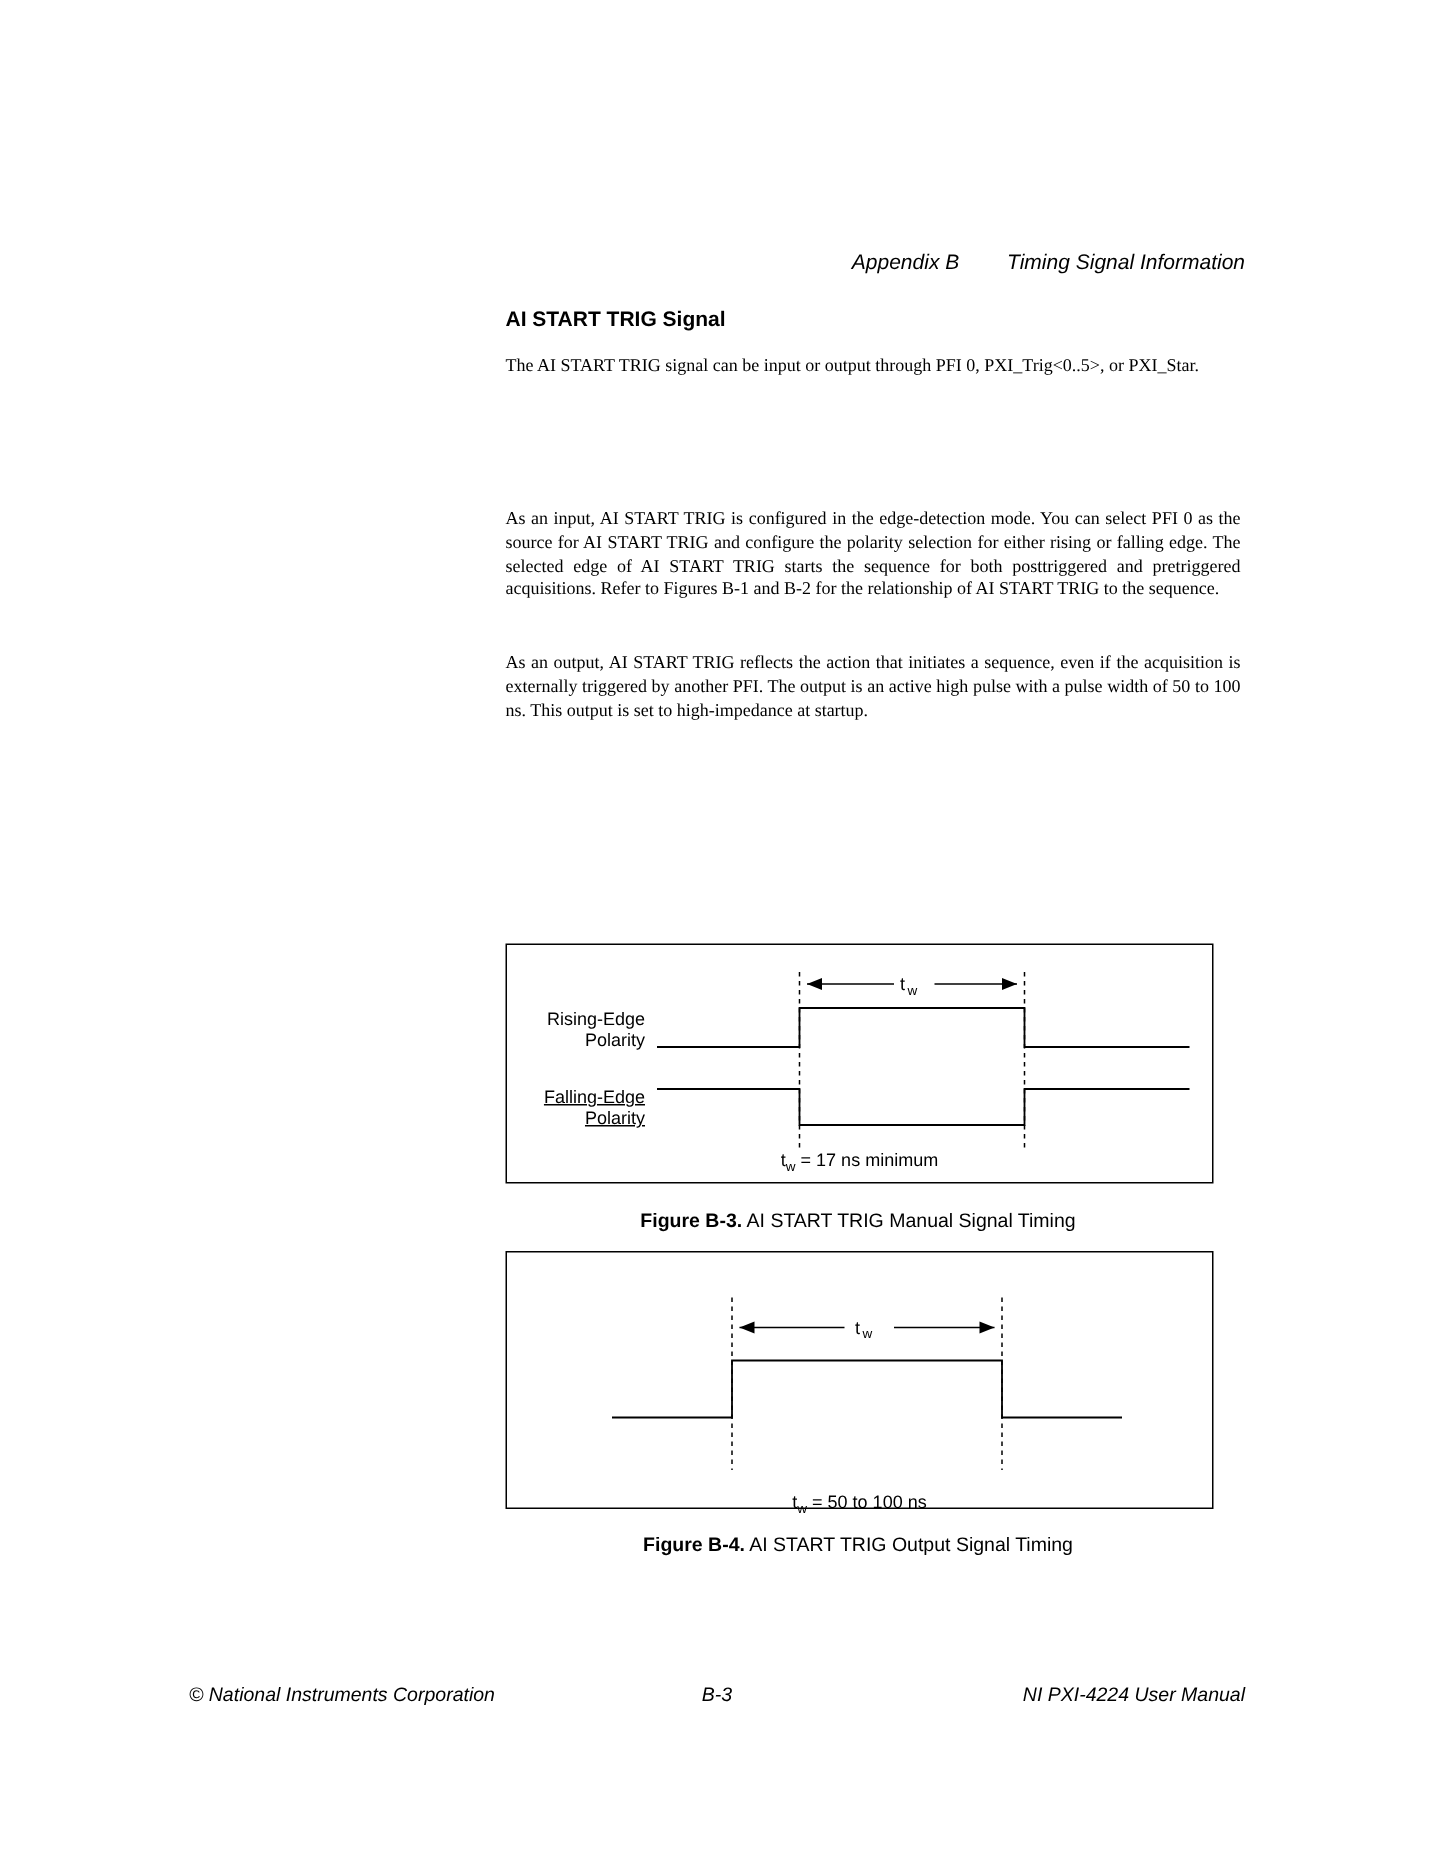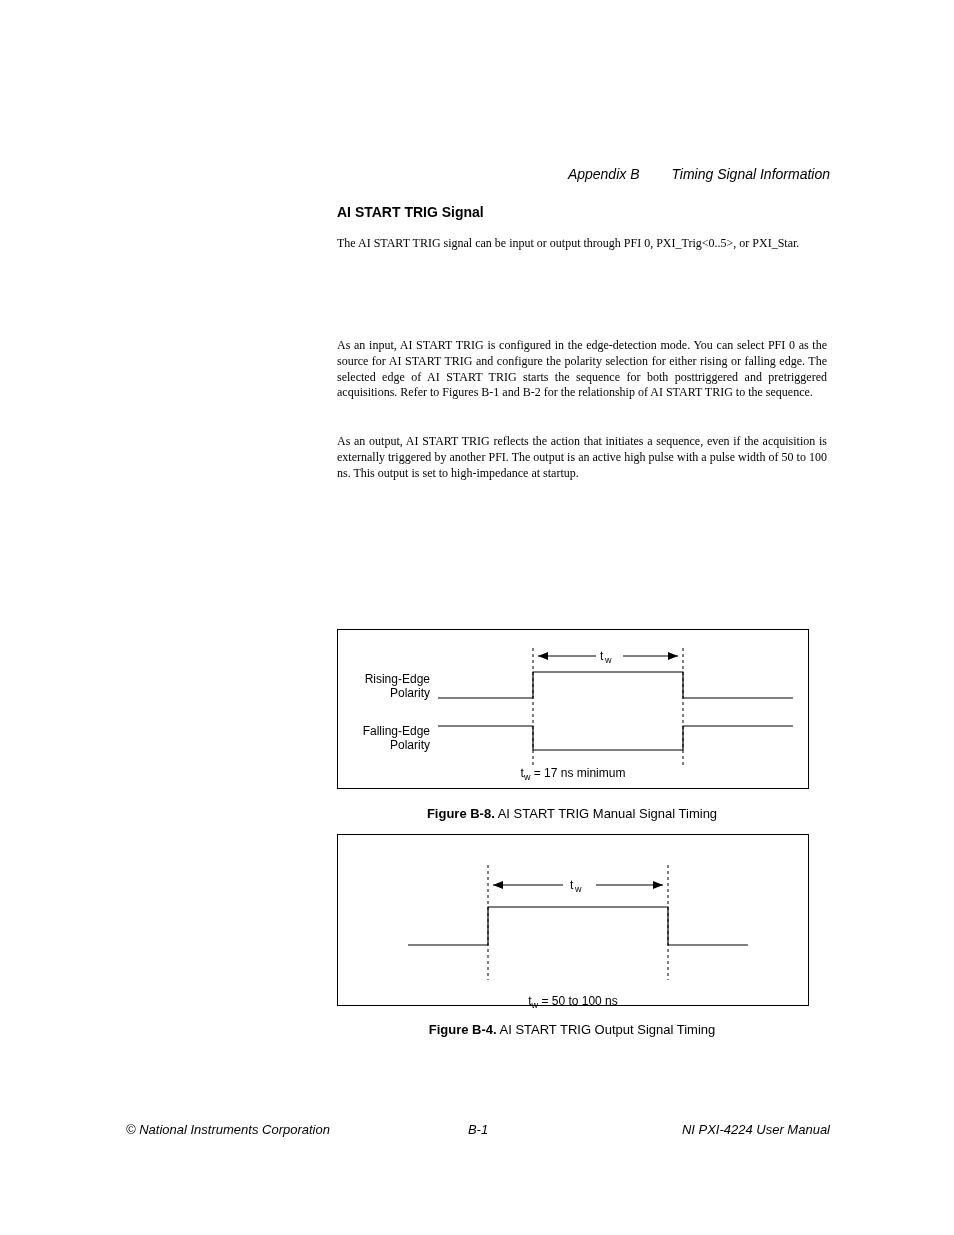--- a/index.html
+++ b/index.html
@@ -92,21 +92,21 @@
 
   
   .f1-label {
     position: absolute;
     font-family: Arial, Helvetica, sans-serif;
     font-size: 12px;
     text-align: right;
     line-height: 1.2;
   }
   .f1-l1 { left: 0; top: 42px; width: 92px; }
-  .f1-l2 { left: 0; top: 94px; width: 92px; }
+  .f1-l2 { left: 0; top: 94px; width: 92px; text-decoration: underline; }
   .f1-note {
     position: absolute;
     font-family: Arial, Helvetica, sans-serif;
     font-size: 12px;
     left: 0; width: 470px;
     top: 136px;
     text-align: center;
   }
   .sub { font-size: 9px; vertical-align: sub; }
   svg { position: absolute; left: 0; top: 0; }
@@ -161,21 +161,21 @@
 
       <polyline points="100,68 195,68 195,42 345,42 345,68 455,68" fill="none" stroke="#000" stroke-width="1.2"></polyline>
 
       <polyline points="100,96 195,96 195,120 345,120 345,96 455,96" fill="none" stroke="#000" stroke-width="1.2"></polyline>
     </svg>
     <div class="f1-note">
       <span>t</span><span class="sub">w</span><span> = 17 ns minimum</span>
     </div>
   </div>
   <div class="figcap figcap1">
-    <span class="bold">Figure B-8.</span><span>  AI START TRIG Manual Signal Timing</span>
+    <span class="bold">Figure B-3.</span><span>  AI START TRIG Manual Signal Timing</span>
   </div>
 
   <div class="figbox2">
     <svg width="470" height="170">
 
       <line x1="150" y1="30" x2="150" y2="145" stroke="#000" stroke-width="1" stroke-dasharray="3,3"></line>
       <line x1="330" y1="30" x2="330" y2="145" stroke="#000" stroke-width="1" stroke-dasharray="3,3"></line>
 
       <line x1="155" y1="50" x2="225" y2="50" stroke="#000" stroke-width="1"></line>
       <polygon points="155,50 165,46 165,54" fill="#000"></polygon>
@@ -189,17 +189,17 @@
     <div class="f2-note">
       <span>t</span><span class="sub">w</span><span> = 50 to 100 ns</span>
     </div>
   </div>
   <div class="figcap figcap2">
     <span class="bold">Figure B-4.</span><span>  AI START TRIG Output Signal Timing</span>
   </div>
 
   <div class="footer">
     <span class="fl">© National Instruments Corporation</span>
-    <span class="fc">B-1</span>
+    <span class="fc">B-3</span>
     <span class="fr">NI PXI-4224 User Manual</span>
   </div>
 
 </div>
 
 </body></html>

